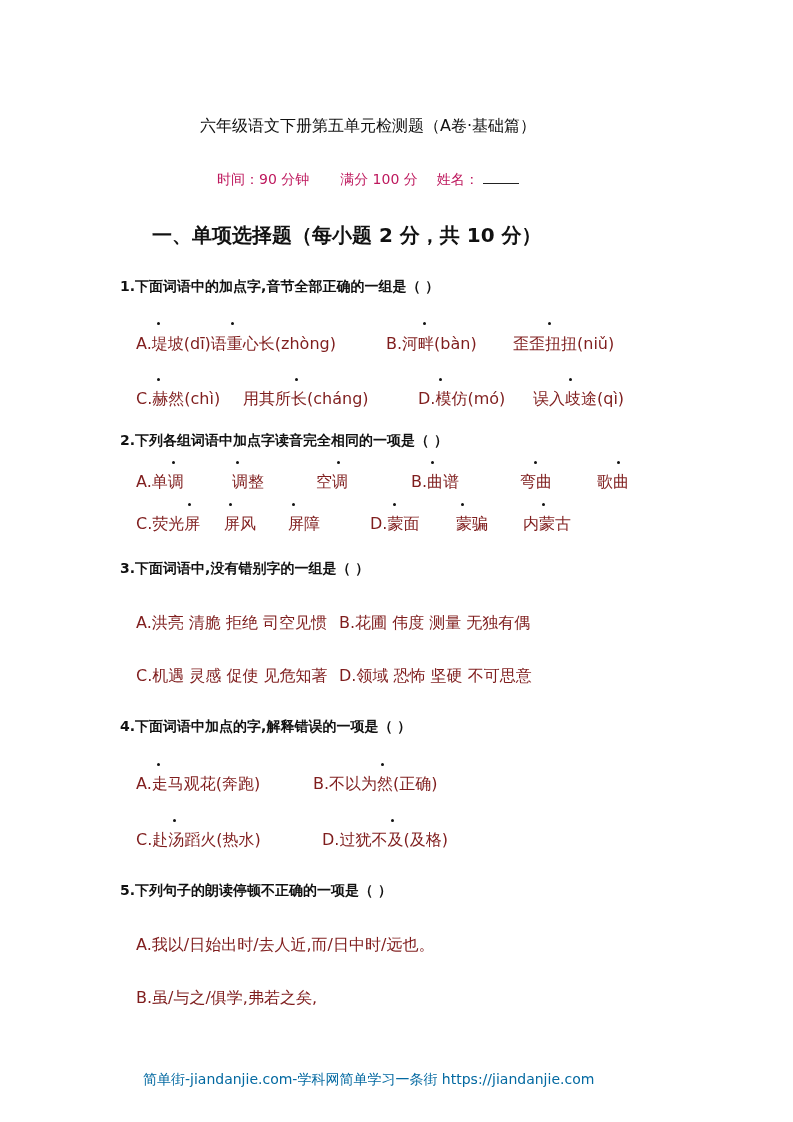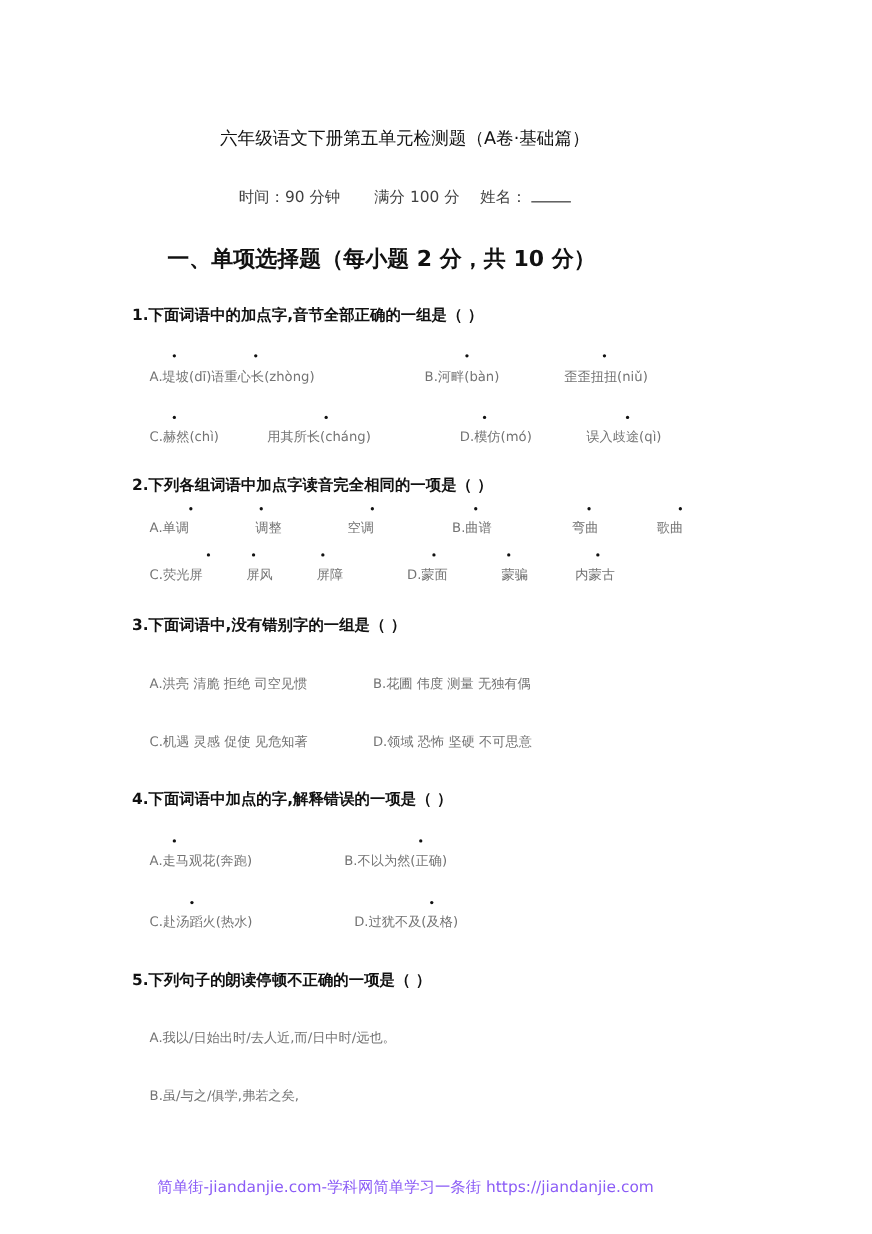--- a/index.html
+++ b/index.html
@@ -1,25 +1,25 @@
 <!DOCTYPE html>
 <html><head>
 <meta charset="utf-8">
 <style>
   html, body { margin: 0; padding: 0; background: #ffffff; }
   body { width: 793px; height: 1122px; position: relative; overflow: hidden;
          font-family: "DejaVu Sans", "Liberation Sans", sans-serif; color: #111; }
   .abs { position: absolute; white-space: nowrap; }
   .title { font-size: 16px; font-weight: normal; }
-  .meta { font-size: 14px; color: #404040; }
+  .meta { font-size: 14px; color: #be185d; }
   .section { font-size: 20px; font-weight: bold; margin-left: 32px; }
   .q { font-size: 14px; font-weight: bold; }
-  .opt { font-size: 12px; color: #737373; }
+  .opt { font-size: 16px; color: #7f1d1d; }
   .dot { position: absolute; width: 3px; height: 3px; border-radius: 50%; background: #111; }
-  .footer { font-size: 14px; color: #8b5cf6; }
+  .footer { font-size: 14px; color: #0369a1; }
   .blank { display: inline-block; width: 36px; border-bottom: 1px solid #222; height: 12px; vertical-align: baseline; }
 </style>
 </head>
 <body>
 
 <div>
 
   <div class="abs title" style="left:200px; top:116px;">六年级语文下册第五单元检测题（A卷·基础篇）</div>
 
   <div class="abs meta" style="left:217px; top:171px;">

